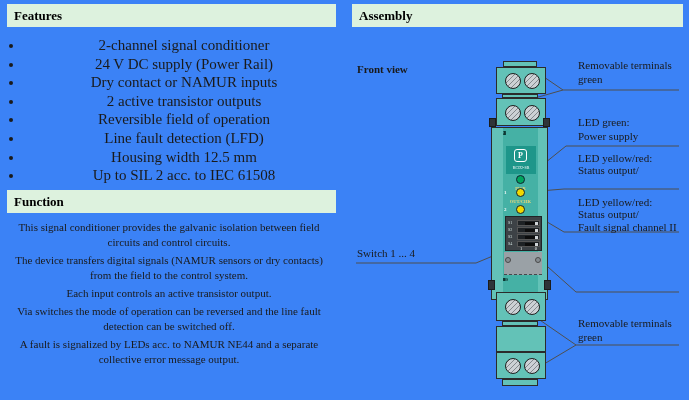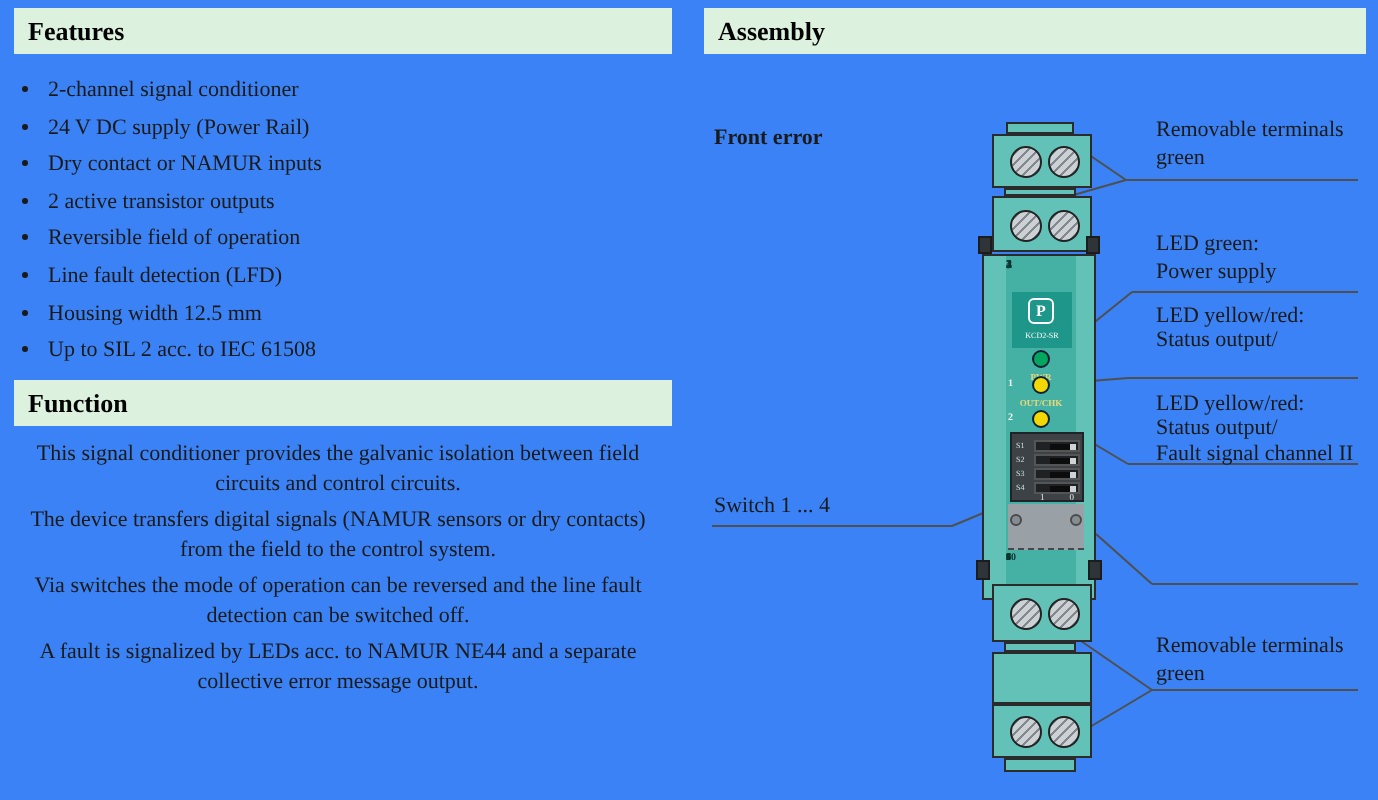--- a/index.html
+++ b/index.html
@@ -4,21 +4,21 @@
 <style>
   html,body{margin:0;padding:0;background:#ffffff;}
   .page{position:relative;width:689px;height:400px;background:#3b82f6;
         font-family:Liberation Serif, serif;color:#1a1a1a;overflow:hidden;}
   .sec-bar{position:absolute;height:23px;background:#ddf2de;font-size:13px;font-weight:bold;
            line-height:23px;padding-left:7px;box-sizing:border-box;color:#000;}
   .bar-features{left:7px;top:4px;width:329px;}
   .bar-function{left:7px;top:190px;width:329px;}
   .bar-assembly{left:352px;top:4px;width:331px;}
   .feat-list{position:absolute;left:10px;top:36px;margin:0;padding:0 0 0 14px;width:320px;}
-  .feat-list li{font-size:11px;line-height:18.6px;list-style-type:disc;}
+  .feat-list li{font-size:15px;line-height:18.6px;list-style-type:disc;text-align:center;}
   .fn-paras{position:absolute;left:10px;top:220px;width:318px;text-align:center;}
   .fn-paras p{margin:0 0 3px 0;font-size:11px;line-height:15px;}
   .front-view{position:absolute;left:357px;top:63px;font-size:11px;font-weight:bold;}
   .callout{position:absolute;font-size:11px;color:#1a1a1a;white-space:nowrap;}
   .callout div{line-height:13.5px;}
   .co-tight div{line-height:12.3px;}
   svg.leads{position:absolute;left:0;top:0;pointer-events:none;}
   svg.leads line{stroke:#4f4f4f;stroke-width:1;}
 
   
@@ -92,29 +92,30 @@
     <li>Up to SIL 2 acc. to IEC 61508</li>
   </ul>
 
   <div class="sec-bar bar-function">
     <span>Function</span>
   </div>
 
   <div class="fn-paras">
     <p>This signal conditioner provides the galvanic isolation between field circuits and control circuits.</p>
     <p>The device transfers digital signals (NAMUR sensors or dry contacts) from the field to the control system.</p>
+    <p>Each input controls an active transistor output.</p>
     <p>Via switches the mode of operation can be reversed and the line fault detection can be switched off.</p>
     <p>A fault is signalized by LEDs acc. to NAMUR NE44 and a separate collective error message output.</p>
   </div>
 
   <div class="sec-bar bar-assembly">
     <span>Assembly</span>
   </div>
 
-  <div class="front-view">Front error</div>
+  <div class="front-view">Front view</div>
 
   <svg class="leads" width="689" height="400">
     <line x1="541" y1="75" x2="563" y2="90"></line>
     <line x1="528" y1="100" x2="563" y2="90"></line>
     <line x1="563" y1="90" x2="679" y2="90"></line>
     <line x1="525" y1="179" x2="566" y2="146"></line>
     <line x1="566" y1="146" x2="679" y2="146"></line>
     <line x1="527" y1="192" x2="564" y2="189"></line>
     <line x1="564" y1="189" x2="679" y2="189"></line>
     <line x1="527" y1="210" x2="564" y2="232"></line>

